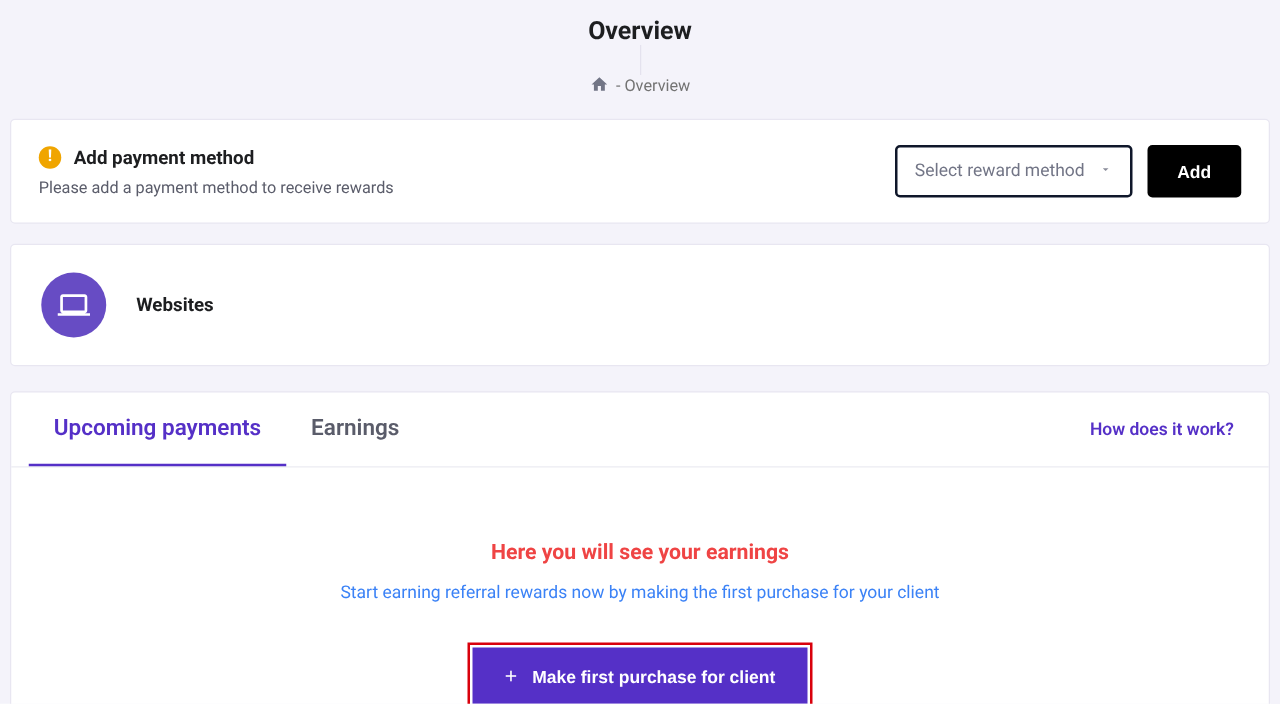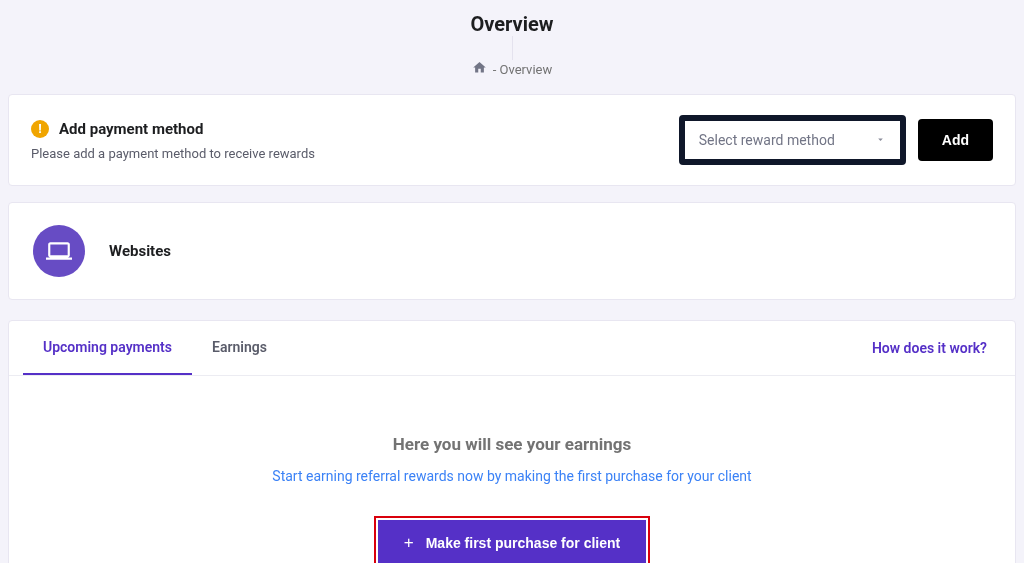--- a/index.html
+++ b/index.html
@@ -52,22 +52,22 @@
     .payment-title-row { display: flex; align-items: center; gap: 10px; }
     .alert-icon {
       width: 18px; height: 18px; border-radius: 50%; background: #f0a500;
       display: inline-flex; align-items: center; justify-content: center;
       color: #fff; font-size: 13px; font-weight: 700;
     }
     .payment-title { font-size: 15px; font-weight: 700; }
     .payment-sub { font-size: 13px; color: #5a5c6a; }
     .payment-right { display: flex; align-items: center; gap: 12px; }
     .select-like {
-      border: 6px solid #0f172a; border-radius: 4px;
-      padding: 11px 14px; display: flex; align-items: center; gap: 40px;
+      border: 2px solid #0f172a; border-radius: 4px;
+      padding: 11px 14px; display: flex; align-items: center; gap: 11px;
       color: #727586; font-size: 14px; background: #fff; cursor: pointer;
       min-width: 175px;
     }
     .select-like svg { fill: #8a8c9a; }
     .add-btn {
       background: #000000; color: #fff; border: none; border-radius: 4px;
       padding: 13px 24px; font-size: 14px; font-weight: 600; cursor: pointer;
     }
     .two-col { display: flex; gap: 48px; margin-bottom: 20px; }
     .mini-card {
@@ -83,32 +83,32 @@
     .mini-title { font-size: 15px; font-weight: 700; }
     .mini-sub { font-size: 13px; color: #6c6e7c; }
     .mini-sub .bold { font-weight: 600; color: #5a5c6a; }
     .tabs-card { padding: 0 0 40px 0; }
     .tabs-row {
       display: flex; align-items: center; justify-content: space-between;
       border-bottom: 1px solid #ececf2; padding: 0 14px;
     }
     .tabs-left { display: flex; }
     .tab {
-      padding: 18px 20px; font-size: 14px; font-weight: 600; color: #5a5c6a;
+      padding: 18px 20px; font-size: 18px; font-weight: 600; color: #5a5c6a;
       cursor: pointer; border-bottom: 2px solid transparent;
     }
     .tab.active { color: #5530c7; border-bottom-color: #5530c7; }
     .how-link {
       color: #5530c7; font-size: 14px; font-weight: 600; padding: 18px 14px; cursor: pointer;
     }
     .empty-state {
       display: flex; flex-direction: column; align-items: center; gap: 14px;
       padding: 58px 0 0 0;
     }
-    .empty-title { font-size: 17px; font-weight: 700; color: #737373; }
+    .empty-title { font-size: 17px; font-weight: 700; color: #ef4444; }
     .empty-sub { font-size: 14px; color: #3b82f6; }
     .cta-wrap { margin-top: 18px; border: 2px solid #d9000c; padding: 2px; }
     .cta-btn {
       background: #5530c7; color: #fff; border: none; padding: 14px 26px;
       font-size: 14px; font-weight: 700; display: flex; align-items: center; gap: 12px;
       cursor: pointer;
     }
     .cta-btn .plus { font-size: 17px; font-weight: 400; line-height: 1; }
   </style>
 </head>

